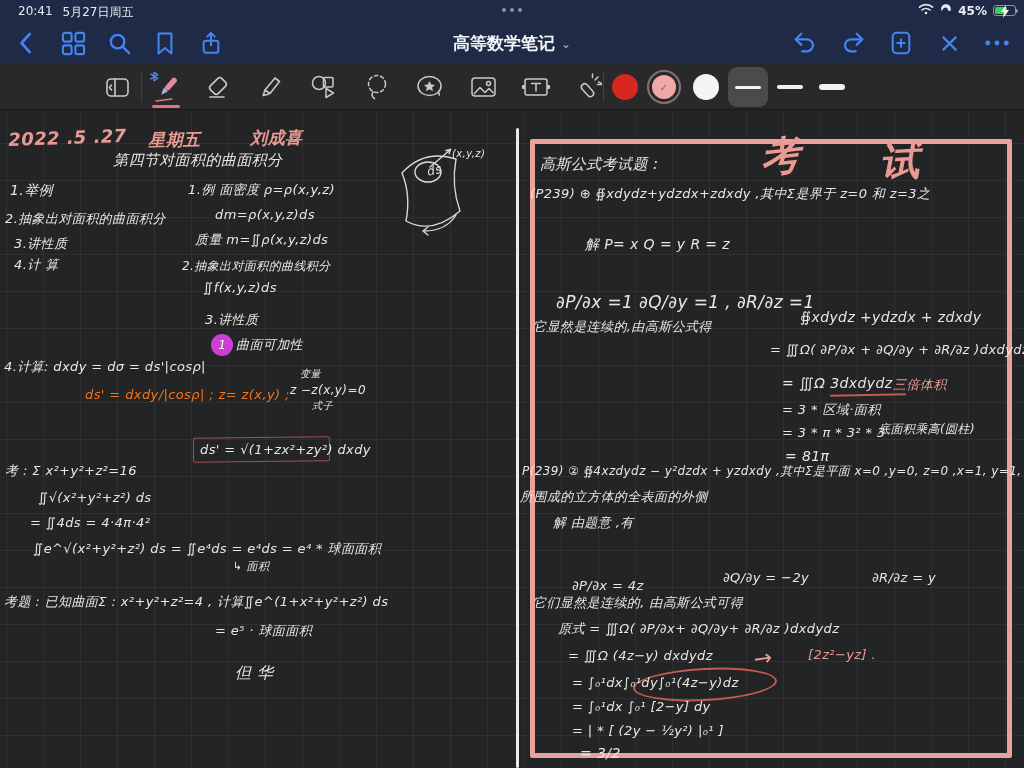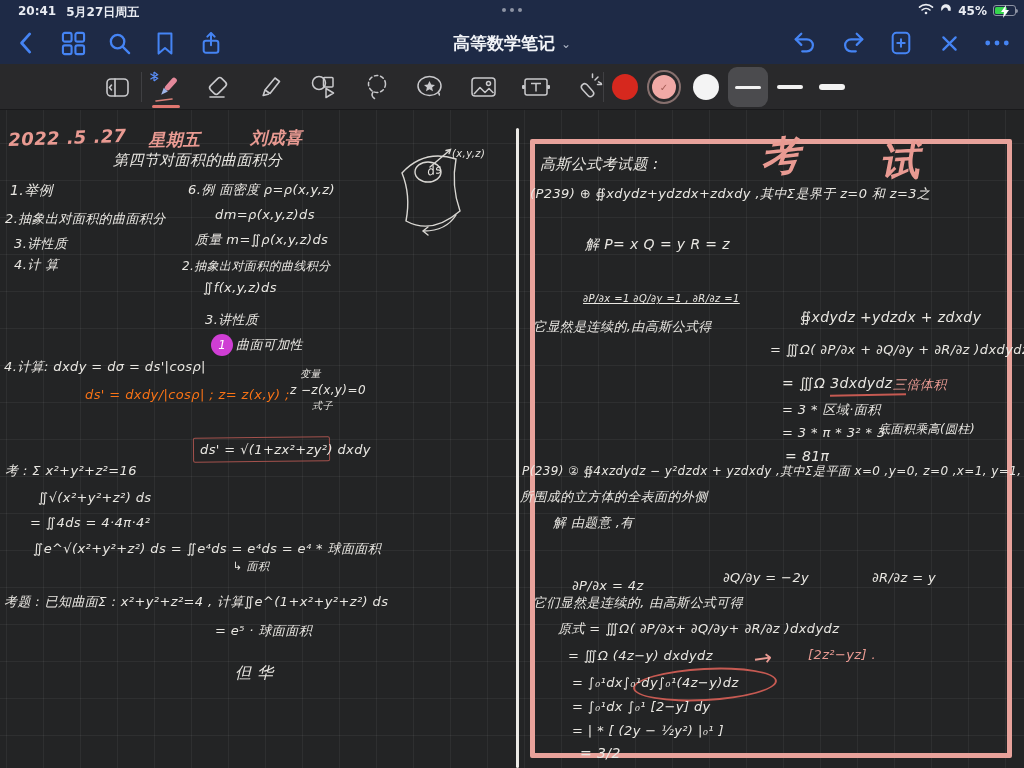--- a/index.html
+++ b/index.html
@@ -2,21 +2,21 @@
 <html><head>
 <meta charset="utf-8">
 <style>
   *{margin:0;padding:0;box-sizing:border-box}
   html,body{width:1024px;height:768px;background:#111;font-family:"DejaVu Sans","Liberation Sans",sans-serif;}
   #app{position:relative;width:1024px;height:768px;overflow:hidden;background:#232425;}
 
   
   .chrome-top{position:absolute;left:0;top:0;width:1024px;height:64px;background:#1e2a46;}
   .statusbar{position:absolute;left:0;top:0;width:1024px;height:22px;color:#e9ecf2;font-size:12px;}
-  .sb-left{position:absolute;left:18px;top:4px;display:flex;gap:10px;font-weight:bold;}
+  .sb-left{position:absolute;left:18px;top:4px;display:flex;gap:10px;font-weight:normal;}
   .sb-center{position:absolute;left:0;right:0;top:8px;display:flex;justify-content:center;gap:4px;}
   .sb-center i{width:4px;height:4px;border-radius:50%;background:#8d93a3;display:block;}
   .sb-right{position:absolute;right:8px;top:3px;display:flex;align-items:center;gap:6px;font-weight:bold;}
   .battery{position:relative;width:23px;height:11px;border:1px solid #8d93a3;border-radius:3px;}
   .battery:after{content:"";position:absolute;right:-3px;top:3px;width:2px;height:4px;background:#8d93a3;border-radius:0 2px 2px 0;}
   .battery .fill{position:absolute;left:1px;top:1px;bottom:1px;width:55%;background:#35d54d;border-radius:1.5px;}
   .battery svg{position:absolute;left:5px;top:-1px;}
 
   .navbar{position:absolute;left:0;top:22px;width:1024px;height:42px;}
   .nav-group{position:absolute;top:0;height:42px;display:flex;align-items:center;}
@@ -290,21 +290,21 @@
 
   <div id="ink-layer">
       <div class="ink" style="left: 8px; top: 130px; font-size: 18px; color: rgb(233, 154, 146); transform: rotate(-2deg); font-weight: bold;">2022 .5 .27</div>
       <div class="ink" style="left: 148px; top: 131px; font-size: 17px; color: rgb(233, 154, 146); transform: rotate(-1deg); font-weight: bold;">星期五</div>
       <div class="ink" style="left: 250px; top: 129px; font-size: 17px; color: rgb(233, 154, 146); transform: rotate(-1deg); font-weight: bold;">刘成喜</div>
       <div class="ink" style="left: 113px; top: 152px; font-size: 15px; color: rgb(233, 231, 226);">第四节对面积的曲面积分</div>
       <div class="ink" style="left: 10px; top: 183px; font-size: 14px; color: rgb(233, 231, 226);">1.举例</div>
       <div class="ink" style="left: 5px; top: 212px; font-size: 13px; color: rgb(233, 231, 226);">2.抽象出对面积的曲面积分</div>
       <div class="ink" style="left: 14px; top: 237px; font-size: 13px; color: rgb(233, 231, 226);">3.讲性质</div>
       <div class="ink" style="left: 14px; top: 258px; font-size: 13px; color: rgb(233, 231, 226);">4.计 算</div>
-      <div class="ink" style="left: 188px; top: 183px; font-size: 13px; color: rgb(233, 231, 226);">6.例  面密度  ρ=ρ(x,y,z)</div>
+      <div class="ink" style="left: 188px; top: 183px; font-size: 13px; color: rgb(233, 231, 226);">1.例  面密度  ρ=ρ(x,y,z)</div>
       <div class="ink" style="left: 215px; top: 208px; font-size: 13px; color: rgb(233, 231, 226);">dm=ρ(x,y,z)ds</div>
       <div class="ink" style="left: 195px; top: 233px; font-size: 13px; color: rgb(233, 231, 226);">质量 m=∬ρ(x,y,z)ds</div>
       <div class="ink" style="left: 182px; top: 260px; font-size: 12px; color: rgb(233, 231, 226);">2.抽象出对面积的曲线积分</div>
       <div class="ink" style="left: 203px; top: 281px; font-size: 13px; color: rgb(233, 231, 226);">∬f(x,y,z)ds</div>
       <div class="ink" style="left: 205px; top: 313px; font-size: 13px; color: rgb(233, 231, 226);">3.讲性质</div>
       <div class="ink" style="left: 236px; top: 338px; font-size: 13px; color: rgb(233, 231, 226); text-align: right;">曲面可加性</div>
       <div class="ink" style="left: 4px; top: 360px; font-size: 13px; color: rgb(233, 231, 226);">4.计算: dxdy = dσ = ds'|cosρ|</div>
       <div class="ink" style="left: 300px; top: 368px; font-size: 10px; color: rgb(233, 231, 226);">变量</div>
       <div class="ink" style="left: 85px; top: 388px; font-size: 13px; color: #f97316;">ds' = dxdy/|cosρ|  ; z= z(x,y)  ;</div>
       <div class="ink" style="left: 290px; top: 384px; font-size: 12px; color: rgb(233, 231, 226);">z −z(x,y)=0</div>
@@ -318,21 +318,21 @@
       <div class="ink" style="left: 4px; top: 595px; font-size: 13px; color: rgb(233, 231, 226);">考题 : 已知曲面Σ : x²+y²+z²=4 , 计算∬e^(1+x²+y²+z²) ds</div>
       <div class="ink" style="left: 215px; top: 624px; font-size: 13px; color: rgb(233, 231, 226);">= e⁵ · 球面面积</div>
       <div class="ink" style="left: 235px; top: 664px; font-size: 16px; color: rgb(233, 231, 226);">但 华</div>
       <div class="ink" style="left: 426px; top: 166px; font-size: 12px; color: rgb(233, 231, 226); transform: rotate(-12deg);">ds</div>
       <div class="ink" style="left: 452px; top: 148px; font-size: 10px; color: rgb(233, 231, 226);">(x,y,z)</div>
       <div class="ink" style="left: 540px; top: 156px; font-size: 15px; color: rgb(233, 231, 226);">高斯公式考试题 :</div>
       <div class="ink" style="left: 758px; top: 136px; font-size: 40px; color: rgb(233, 154, 146); transform: rotate(-6deg); font-weight: bold;">考</div>
       <div class="ink" style="left: 878px; top: 140px; font-size: 40px; color: rgb(233, 154, 146); transform: rotate(-3deg); font-weight: bold;">试</div>
       <div class="ink" style="left: 530px; top: 187px; font-size: 13px; color: rgb(233, 231, 226);">(P239) ⊕ ∯xdydz+ydzdx+zdxdy ,其中Σ是界于 z=0 和 z=3之</div>
       <div class="ink" style="left: 585px; top: 237px; font-size: 14px; color: rgb(233, 231, 226);">解  P= x       Q = y       R = z</div>
-      <div class="ink" style="left: 583px; top: 293px; font-size: 10px; color: rgb(233, 231, 226); text-decoration: underline;">∂P/∂x =1   ∂Q/∂y =1 ,  ∂R/∂z =1</div>
+      <div class="ink" style="left: 556px; top: 293px; font-size: 17px; color: rgb(233, 231, 226);">∂P/∂x =1   ∂Q/∂y =1 ,  ∂R/∂z =1</div>
       <div class="ink" style="left: 533px; top: 320px; font-size: 13px; color: rgb(233, 231, 226);">它显然是连续的,由高斯公式得</div>
       <div class="ink" style="left: 800px; top: 310px; font-size: 14px; color: rgb(233, 231, 226);">∯xdydz +ydzdx + zdxdy</div>
       <div class="ink" style="left: 770px; top: 343px; font-size: 13px; color: rgb(233, 231, 226);">= ∭Ω( ∂P/∂x + ∂Q/∂y + ∂R/∂z )dxdydz</div>
       <div class="ink" style="left: 782px; top: 376px; font-size: 14px; color: rgb(233, 231, 226);">= ∭Ω 3dxdydz</div>
       <div class="ink" style="left: 893px; top: 378px; font-size: 13px; color: rgb(233, 154, 146);">三倍体积</div>
       <div class="ink" style="left: 782px; top: 403px; font-size: 13px; color: rgb(233, 231, 226);">= 3 * 区域·面积</div>
       <div class="ink" style="left: 782px; top: 426px; font-size: 13px; color: rgb(233, 231, 226);">= 3 * π * 3² * 3</div>
       <div class="ink" style="left: 878px; top: 423px; font-size: 12px; color: rgb(233, 231, 226);">底面积乘高(圆柱)</div>
       <div class="ink" style="left: 785px; top: 449px; font-size: 14px; color: rgb(233, 231, 226);">= 81π</div>
       <div class="ink" style="left: 522px; top: 465px; font-size: 12px; color: rgb(233, 231, 226);">P(239) ② ∯4xzdydz − y²dzdx + yzdxdy ,其中Σ是平面 x=0 ,y=0, z=0 ,x=1, y=1, z=1</div>

